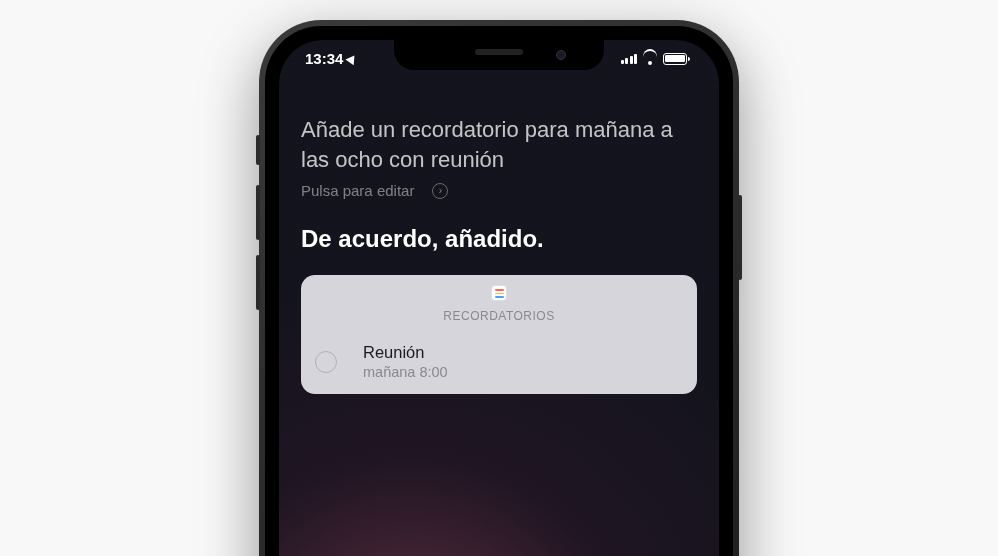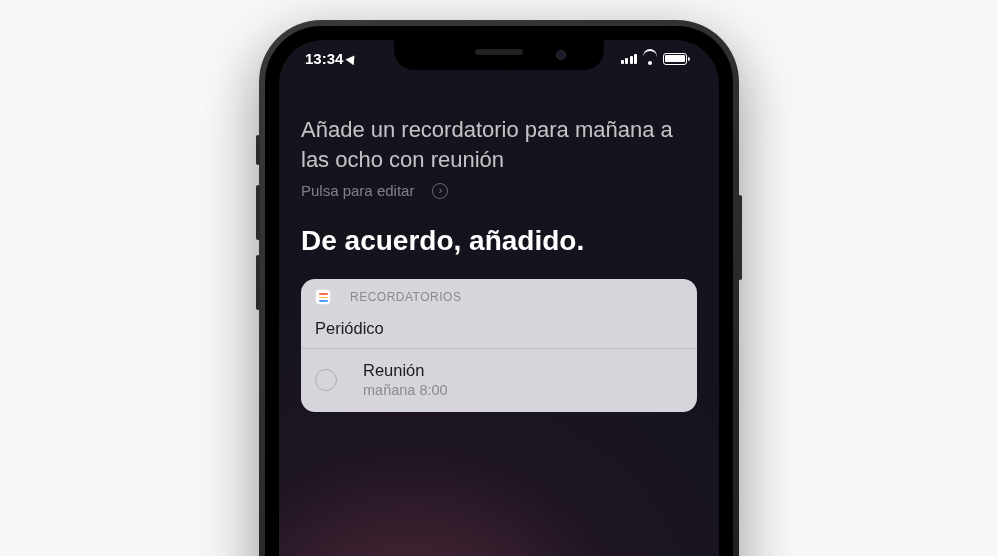--- a/index.html
+++ b/index.html
@@ -139,39 +139,40 @@
       gap: 18px;
       cursor: pointer;
     }
     .chevron-circle {
       width: 16px; height: 16px; border:1px solid rgba(255,255,255,0.35);
       border-radius:50%; display:flex; align-items:center; justify-content:center;
       font-size:10px; color: rgba(255,255,255,0.45);
     }
     .siri-response {
       margin-top: 26px;
-      font-size: 28px;
+      font-size: 24px;
       font-weight: 700;
       color: #fff;
     }
     .card {
       margin-top: 22px;
       background: rgba(230,230,235,0.92);
       border-radius: 14px;
       overflow: hidden;
       color: #000;
       backdrop-filter: blur(20px);
     }
     .card-header {
-      display: flex; align-items: center; gap: 19px;
+      display: flex; align-items: center; gap: 8px;
       padding: 10px 14px 8px;
       font-size: 12px;
       letter-spacing: 0.5px;
       color: #8a8a8e;
       font-weight: 500;
+      flex-direction: column;
     }
     .app-icon {
       width: 16px; height: 16px; background: #fff; border-radius: 4px;
       position: relative; border:0.5px solid #ddd;
       display:flex; flex-direction:column; justify-content:center; gap:2px; padding:2.5px;
     }
     .app-icon span { height:2px; border-radius:1px; }
     .app-icon span:nth-child(1){background:#ff6a4d}
     .app-icon span:nth-child(2){background:#ffb24d}
     .app-icon span:nth-child(3){background:#4da0ff}
@@ -249,21 +250,20 @@
 
         <div class="card">
           <div class="card-header">
             <div class="app-icon">
               <span></span>
                 <span></span>
                 <span></span>
             </div>
             <span>RECORDATORIOS</span>
           </div>
-          <div class="card-list-title">Periódico</div>
           <div class="reminder-row">
             <div class="radio"></div>
             <div class="reminder-text">
               <div class="title">Reunión</div>
               <div class="subtitle">mañana 8:00</div>
             </div>
           </div>
         </div>
 
       </div>

